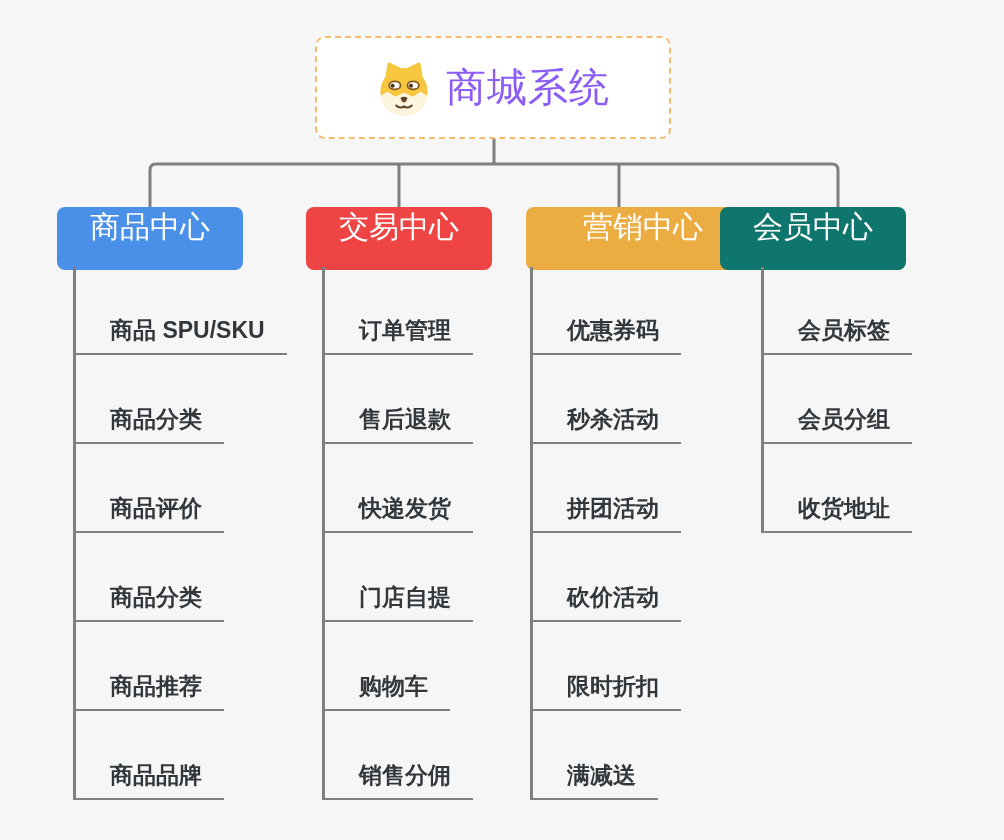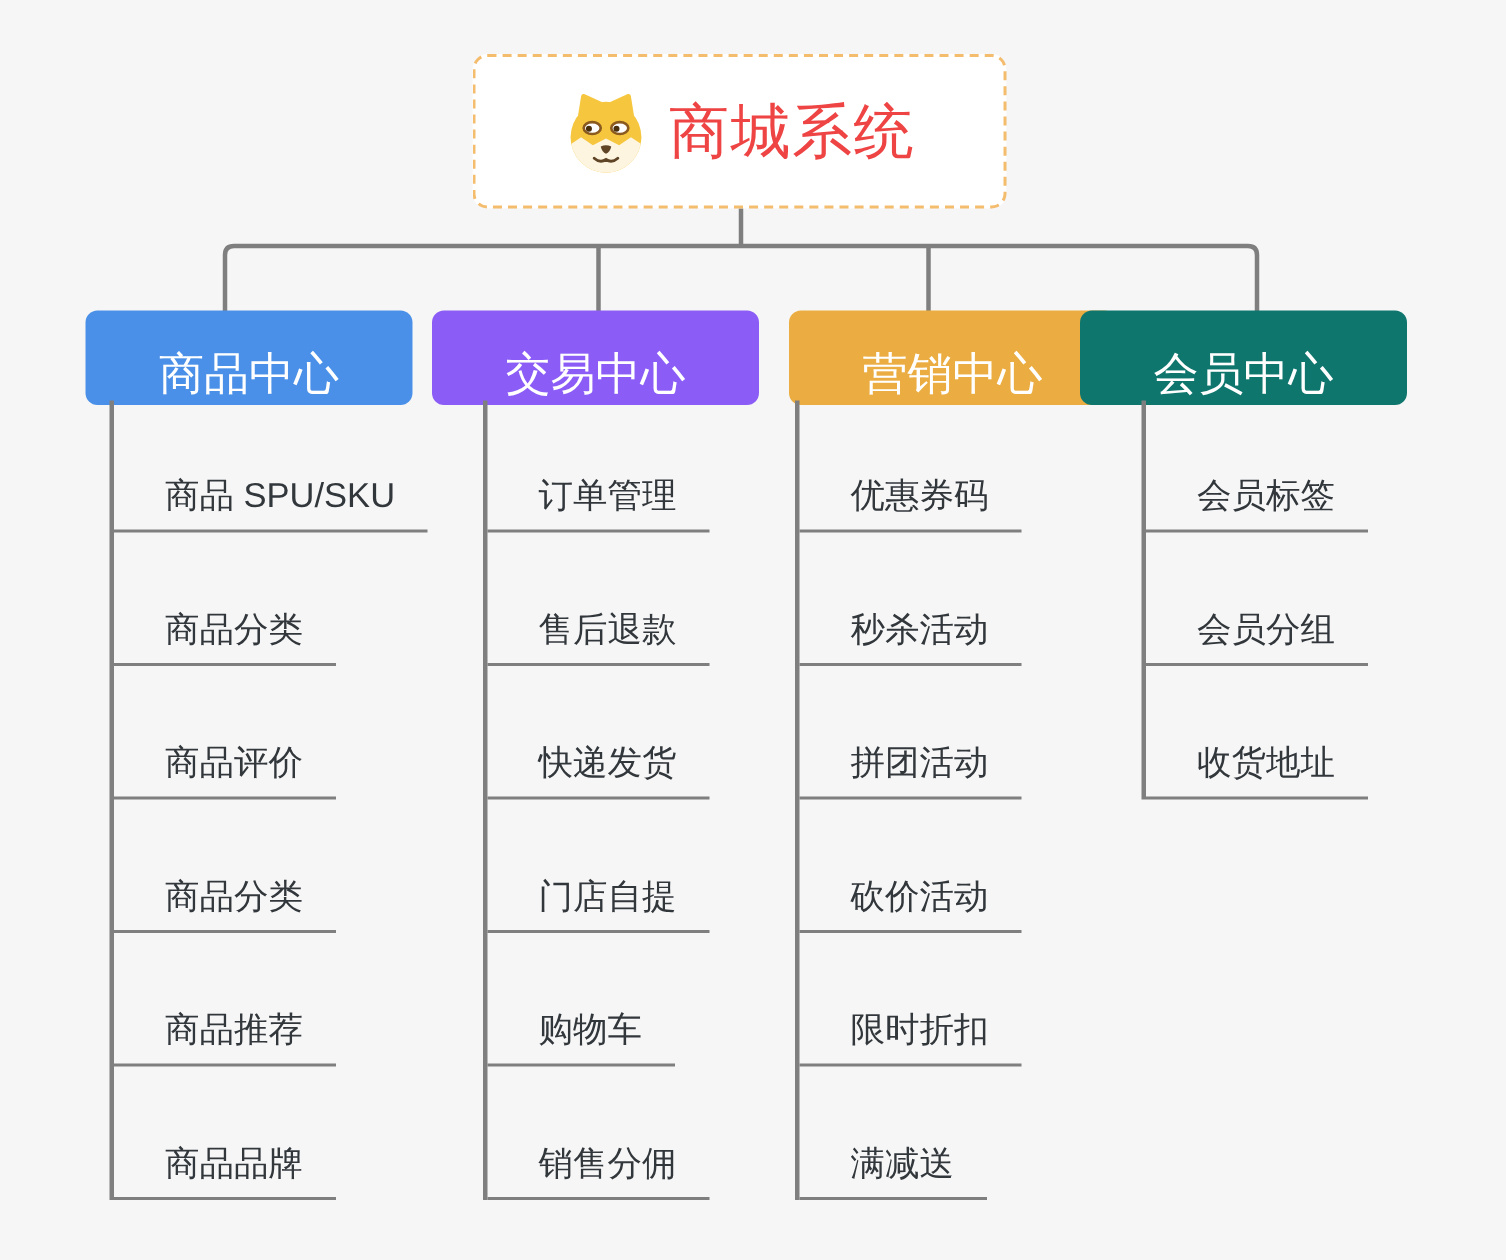--- a/index.html
+++ b/index.html
@@ -9,49 +9,49 @@
   }
   .connectors{position:absolute;left:0;top:0;width:1004px;height:840px;pointer-events:none;}
 
   
   .root-node{
     position:absolute;left:315px;top:36px;width:356px;height:103px;
     background:#ffffff;border:2px dashed #f4bc6d;border-radius:10px;
     box-sizing:border-box;display:flex;align-items:center;justify-content:center;gap:14px;
     cursor:pointer;
   }
-  .root-label{font-size:40px;color:#ef4444;letter-spacing:1px;font-family:Liberation Serif, serif;}
+  .root-label{font-size:40px;color:#8b5cf6;letter-spacing:1px;font-family:Liberation Serif, serif;}
   .root-icon{width:56px;height:56px;flex:0 0 auto;}
 
   
   .branch-node{
-    position:absolute;top:207px;width:218px;height:63px;border-radius:8px;
-    display:flex;align-items:flex-end;justify-content:center;
+    position:absolute;top:207px;width:186px;height:63px;border-radius:8px;
+    display:flex;align-items:flex-start;justify-content:center;
     color:#ffffff;font-size:30px;cursor:pointer;
   }
   .branch-1{left:57px;background:#4a90e8;}
-  .branch-2{left:288px;background:#8b5cf6;}
-  .branch-3{left:526px;background:#ebad41;}
+  .branch-2{left:306px;background:#ef4444;}
+  .branch-3{left:526px;background:#ebad41;padding-left:24px;}
   .branch-4{left:720px;background:#0f766e;}
 
   
   .children{
     position:absolute;top:267px;border-left:3px solid #7f7f7f;
   }
   .children-1{left:73px;}
   .children-2{left:322px;}
   .children-3{left:530px;}
   .children-4{left:761px;}
   .child{
     box-sizing:border-box;height:89px;
     display:flex;align-items:flex-end;
     width:fit-content;white-space:nowrap;
     padding:0 22px 7px 34px;
     border-bottom:2px solid #7f7f7f;
-    font-size:23px;color:#32373c;cursor:pointer;
+    font-size:23px;color:#32373c;cursor:pointer;font-weight:bold;
   }
   .child:first-child{height:88px;}
 </style>
 </head>
 <body>
 
 <div class="canvas">
 
   <svg class="connectors" viewBox="0 0 1004 840" xmlns="http://www.w3.org/2000/svg">
     <g stroke="#7f7f7f" stroke-width="3" fill="none">

